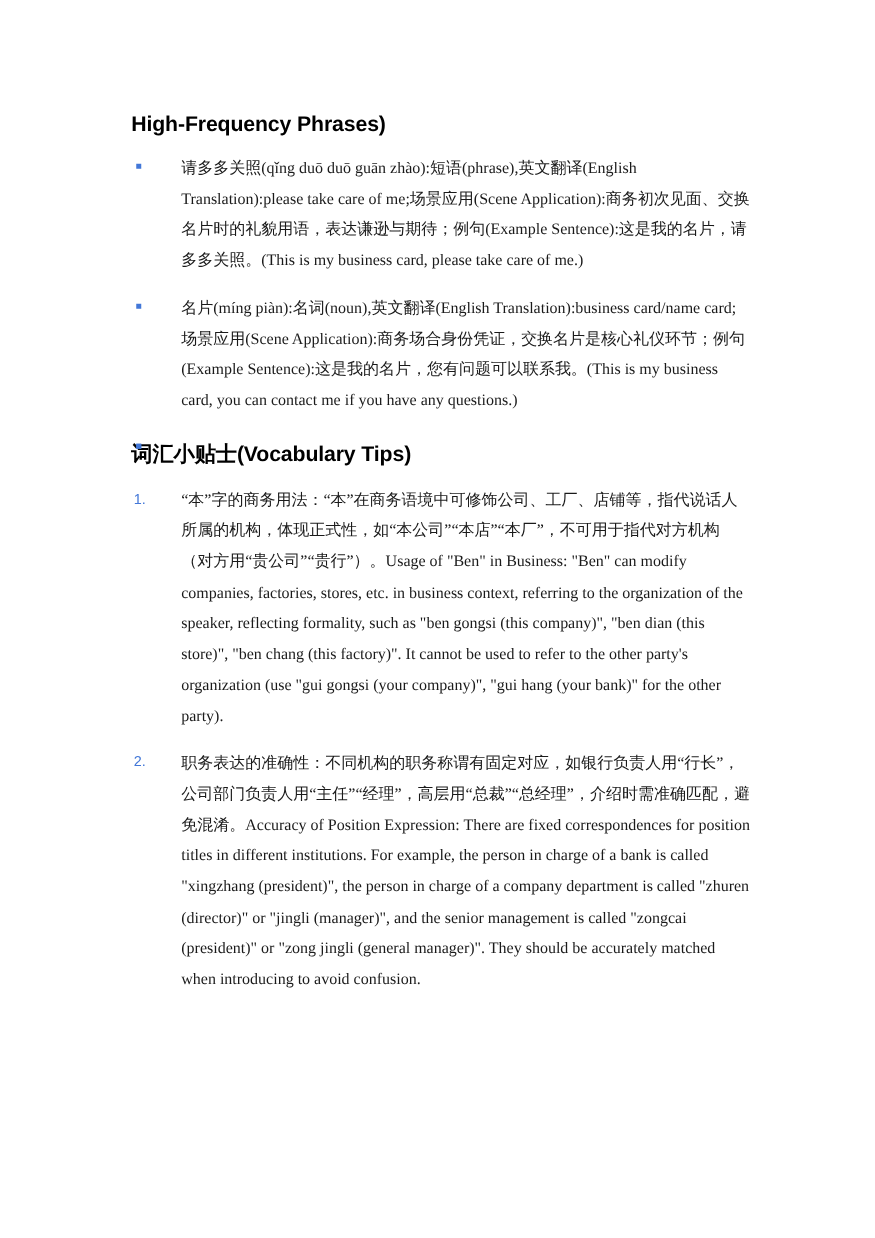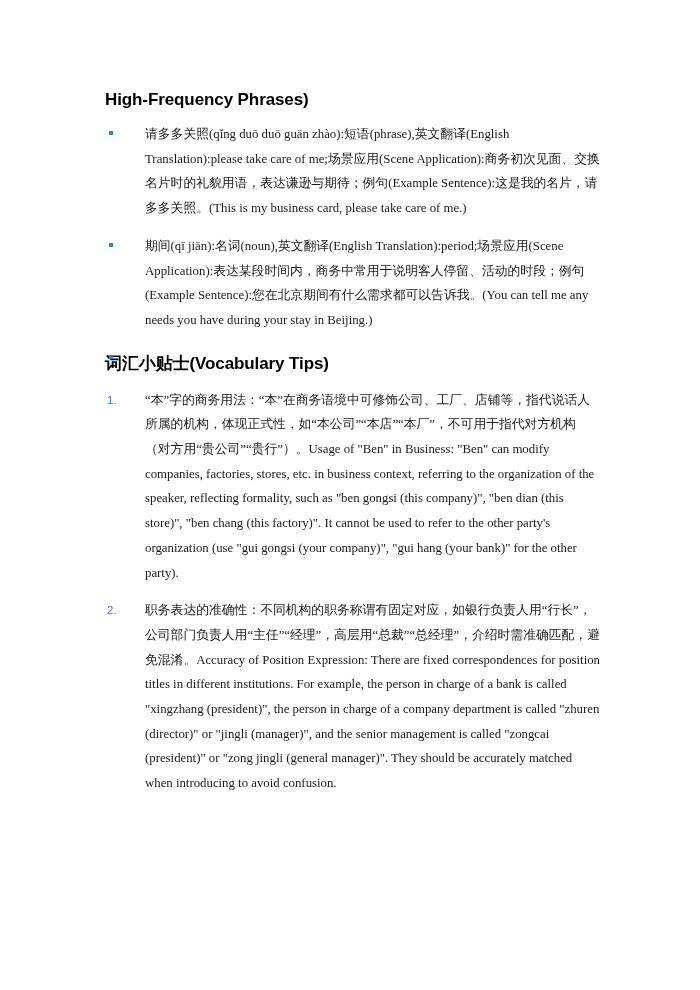--- a/index.html
+++ b/index.html
@@ -111,24 +111,24 @@
 
     <h2 class="doc-heading">High-Frequency Phrases)</h2>
 
     <ul class="bullet-list">
       <li>
         <span class="bullet-marker"></span>
         <span class="para-text">请多多关照(qǐng duō duō guān zhào):短语(phrase),英文翻译(English Translation):please take care of me;场景应用(Scene Application):商务初次见面、交换名片时的礼貌用语，表达谦逊与期待；例句(Example Sentence):这是我的名片，请多多关照。(This is my business card, please take care of me.)</span>
       </li>
       <li>
         <span class="bullet-marker"></span>
+        <span class="para-text">名片(míng piàn):名词(noun),英文翻译(English Translation):business card/name card;场景应用(Scene Application):商务场合身份凭证，交换名片是核心礼仪环节；例句(Example Sentence):这是我的名片，您有问题可以联系我。(This is my business card, you can contact me if you have any questions.)</span>
       </li>
       <li>
         <span class="bullet-marker"></span>
-        <span class="para-text">期间(qī jiān):名词(noun),英文翻译(English Translation):period;场景应用(Scene Application):表达某段时间内，商务中常用于说明客人停留、活动的时段；例句(Example Sentence):您在北京期间有什么需求都可以告诉我。(You can tell me any needs you have during your stay in Beijing.)</span>
       </li>
       <li>
         <span class="bullet-marker"></span>
       </li>
     </ul>
 
     <h2 class="doc-heading second">词汇小贴士(Vocabulary Tips)</h2>
 
     <ol class="num-list">
       <li>

